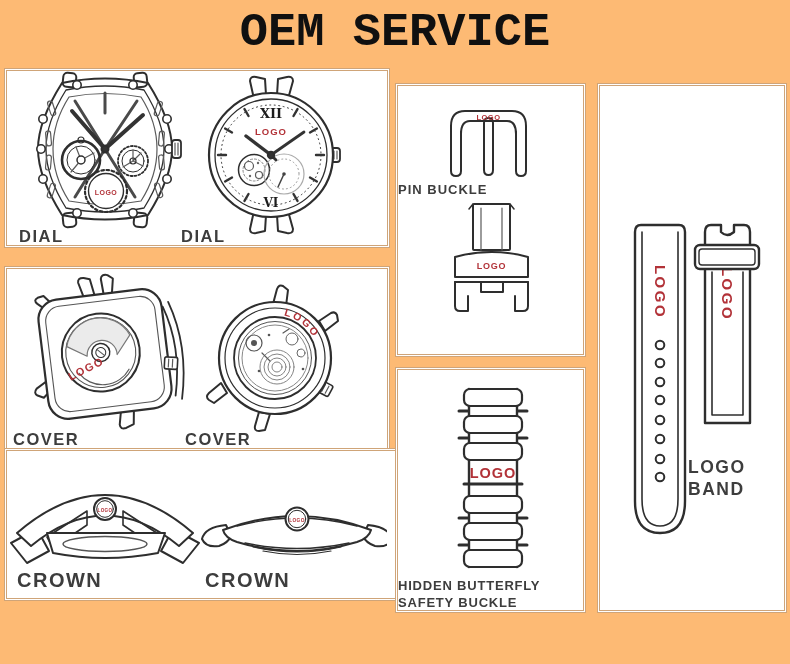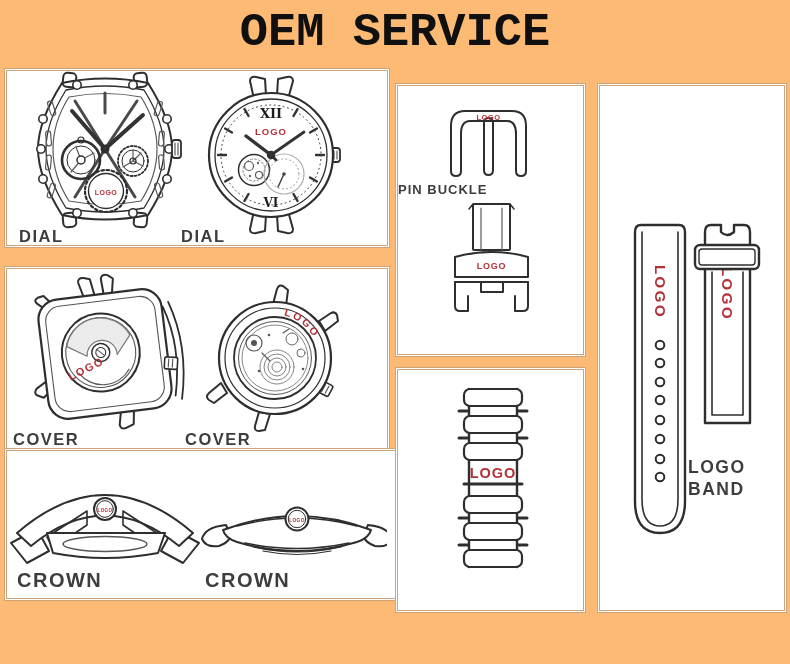--- a/index.html
+++ b/index.html
@@ -308,20 +308,24 @@
           <rect x="66" y="73" width="58" height="17" rx="6"></rect>
           <rect x="66" y="126" width="58" height="17" rx="6"></rect>
           <rect x="66" y="153" width="58" height="17" rx="6"></rect>
           <rect x="66" y="180" width="58" height="17" rx="6"></rect>
         </g>
 
         <text class="logo" x="95" y="108" font-size="14.5" text-anchor="middle" letter-spacing="1">LOGO</text>
         <path d="M 66,114 L 124,114" stroke-width="3"></path>
       </g>
     </svg>
+    <div class="lbl" style="left:0;top:208px;width:100%;font-size:13px;line-height:16.5px;letter-spacing:0.8px">
+      <div>HIDDEN BUTTERFLY</div>
+      <div>SAFETY BUCKLE</div>
+    </div>
   </div>
 
   <div class="panel" style="left:597px;top:83px;width:190px;height:530px">
     <svg width="184" height="524" viewBox="0 0 184 524">
       <g class="ink">
         <path d="M 35,146 Q 35,139 41,139 L 79,139 Q 85,139 85,146 L 85,415 Q 85,447 60,447 Q 35,447 35,415 Z" fill="#fff" stroke-width="2.4"></path>
         <path d="M 42,146 L 42,413 Q 42,440 60,440 Q 78,440 78,413 L 78,146" stroke-width="1.6"></path>
         <text class="logo" x="60" y="206" font-size="15" text-anchor="middle" letter-spacing="2.5" dominant-baseline="central" transform="rotate(90 60 206)">LOGO</text>
         <g fill="#fff" stroke-width="2">
           <circle cx="60" cy="259" r="4.3"></circle>

